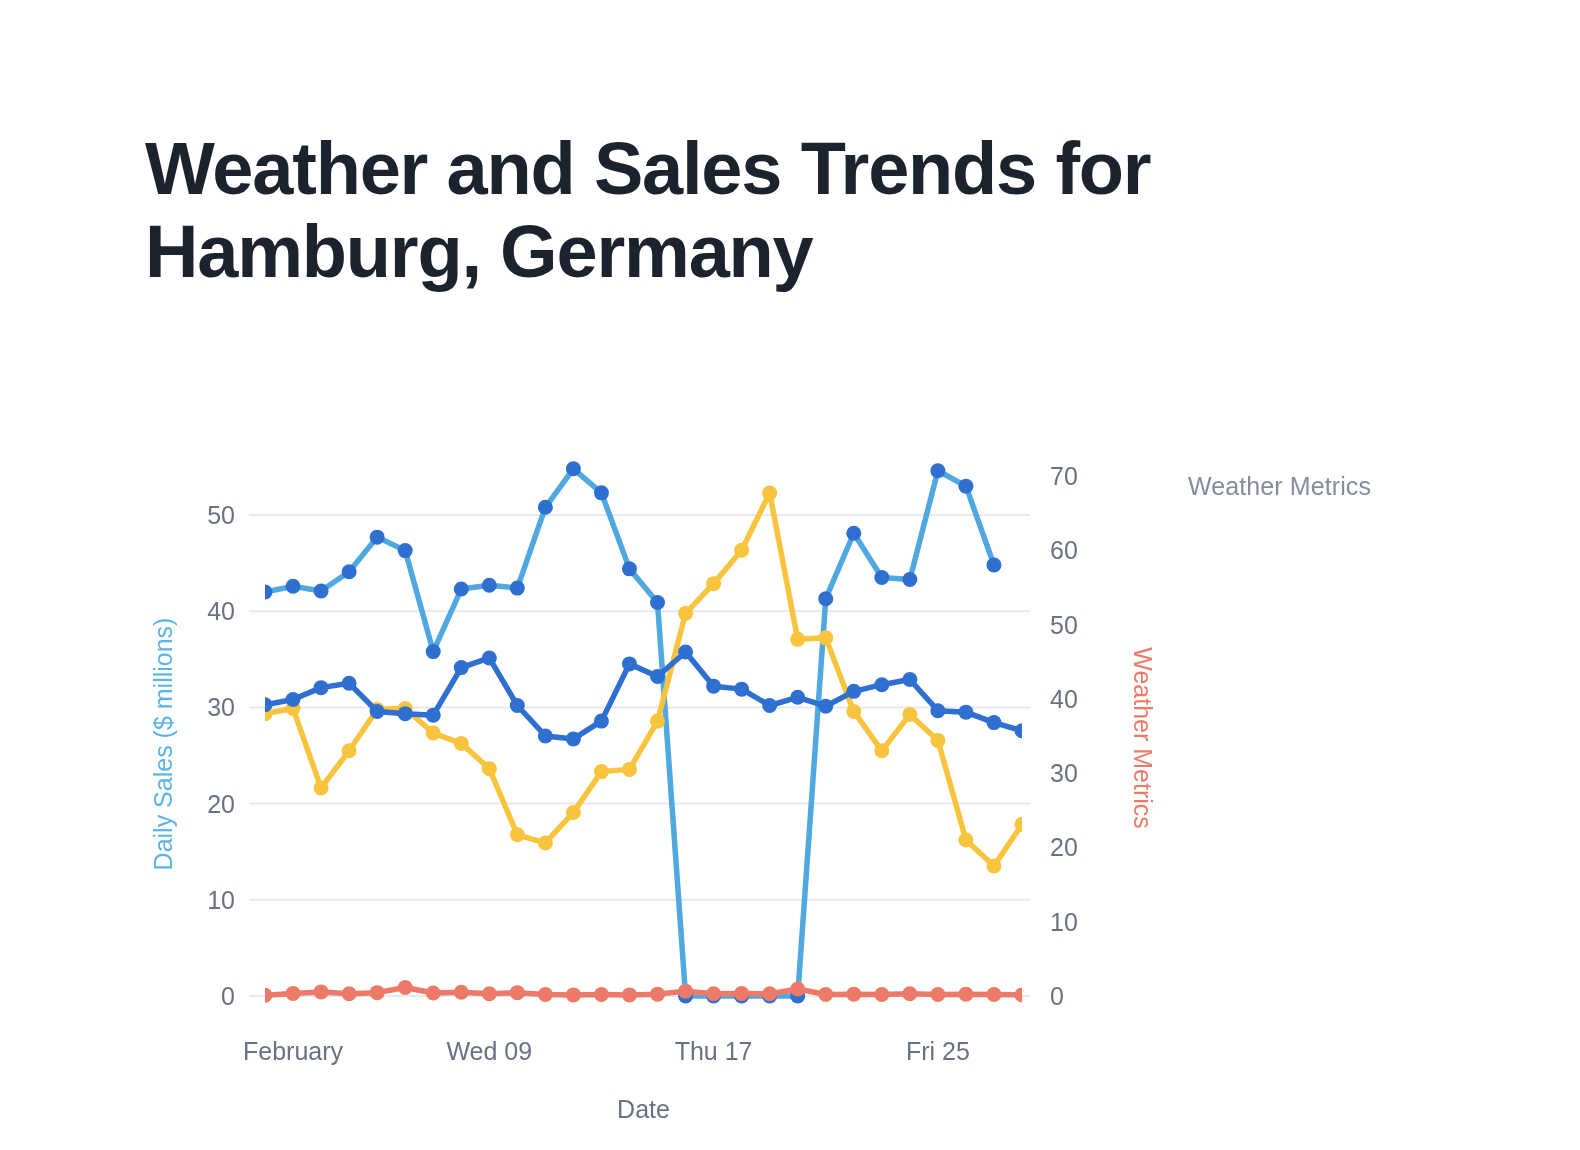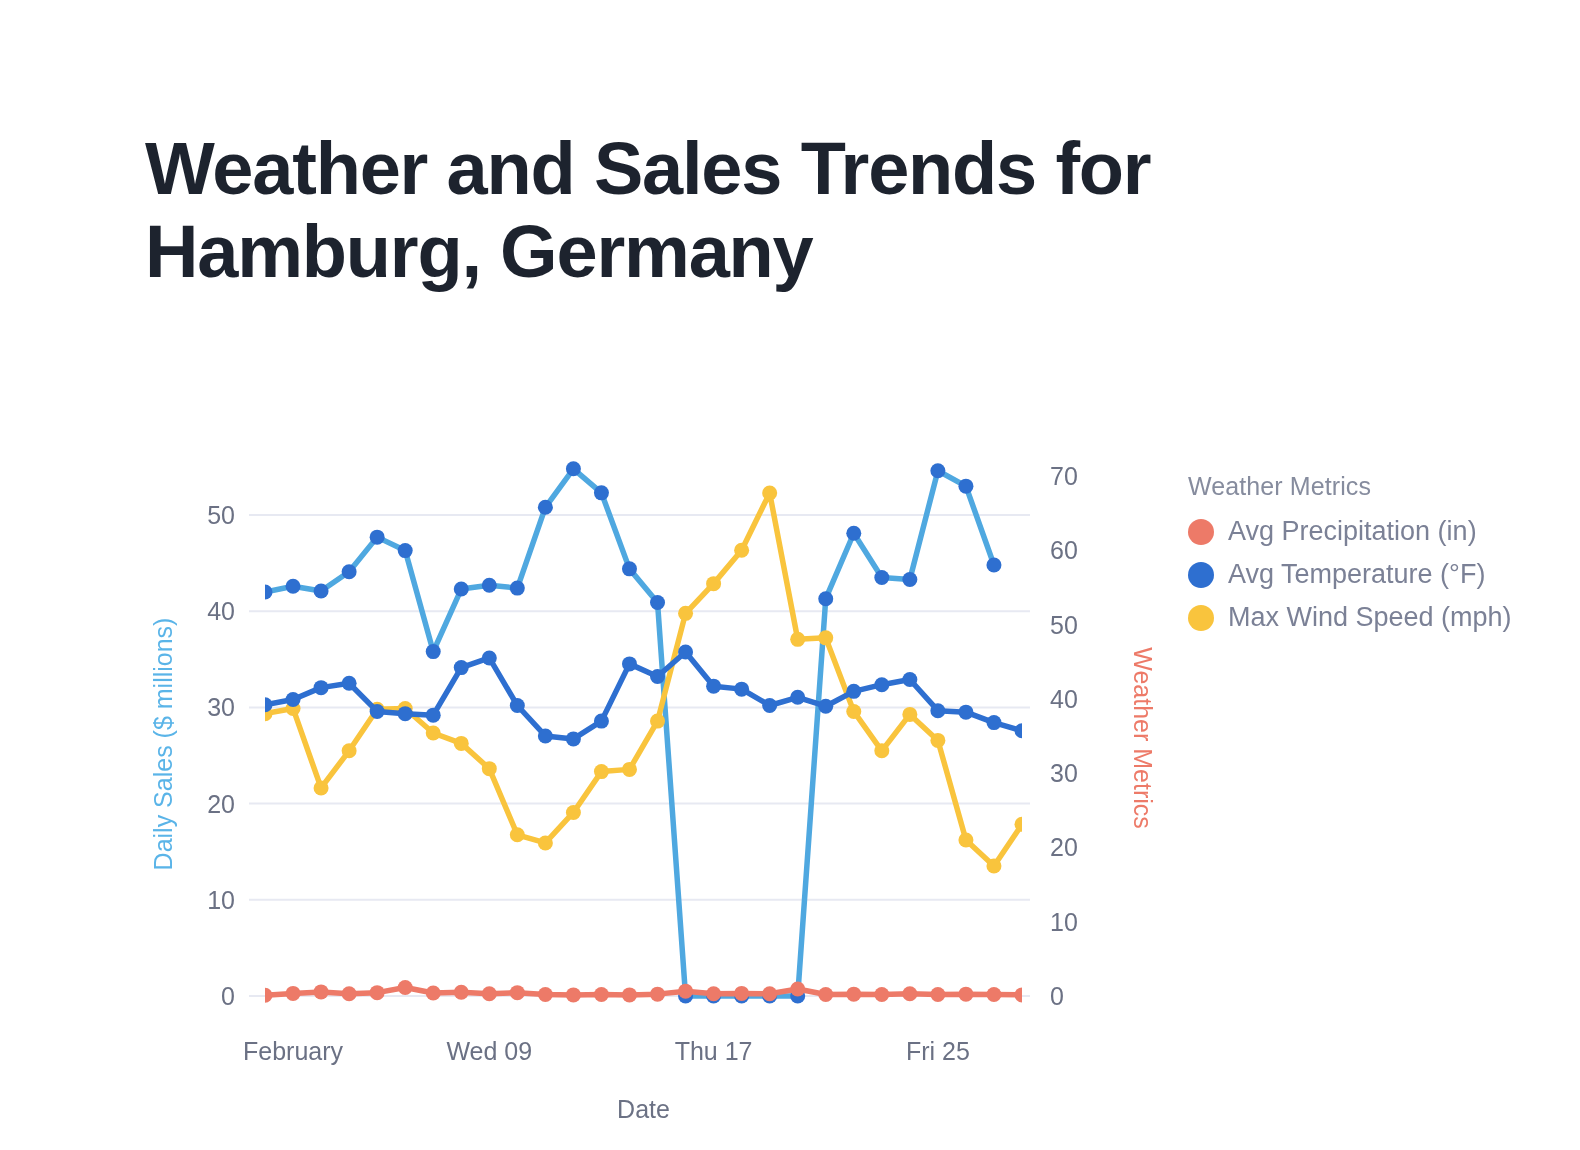--- a/index.html
+++ b/index.html
@@ -277,29 +277,15 @@
             <circle cx="965.93" cy="994.14" r="7.5" fill="#ed7a68"></circle>
             <circle cx="993.96" cy="994.51" r="7.5" fill="#ed7a68"></circle>
             <circle cx="1022.00" cy="994.89" r="7.5" fill="#ed7a68"></circle>
           </g>
         </g>
       </svg>
   </div>
 
   <div class="legend">
     <div class="legend-title">Weather Metrics</div>
-    <div id="legend-rows">
-        <div class="legend-row">
-          <span class="legend-swatch" style="background: rgb(237, 122, 104);"></span>
-          <span class="legend-label">Avg Precipitation (in)</span>
-        </div>
-        <div class="legend-row">
-          <span class="legend-swatch" style="background: rgb(46, 111, 208);"></span>
-          <span class="legend-label">Avg Temperature (°F)</span>
-        </div>
-        <div class="legend-row">
-          <span class="legend-swatch" style="background: rgb(249, 196, 61);"></span>
-          <span class="legend-label">Max Wind Speed (mph)</span>
-        </div>
-      </div>
   </div>
 
 </div>
 
 </body></html>

